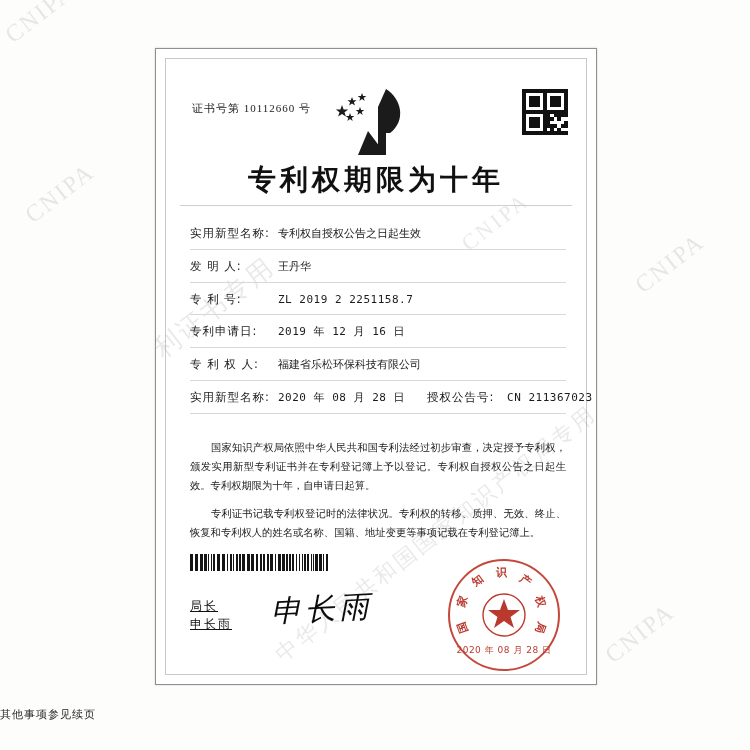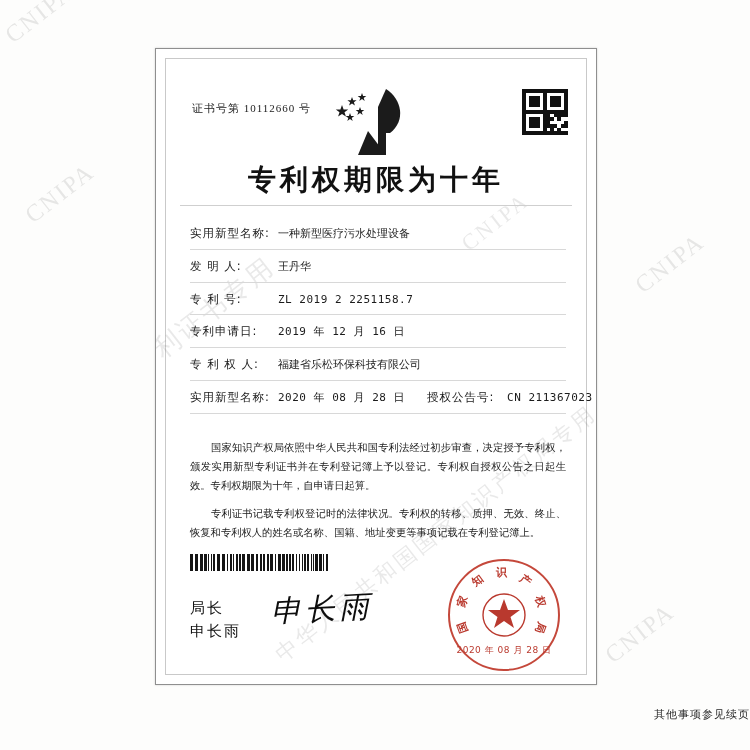--- a/index.html
+++ b/index.html
@@ -171,25 +171,26 @@
     top: 505px;
     width: 140px;
     height: 17px;
   }
   .bc { position: absolute; top: 0; bottom: 0; background: #151515; }
 
   .sig-block {
     position: absolute;
     left: 34px;
     top: 548px;
-    font-size: 15px;
+    font-size: 12px;
     line-height: 1.5;
     letter-spacing: 2px;
     color: #111;
     font-family: "DejaVu Sans", sans-serif;
+    text-decoration: underline;
   }
   .handwriting {
     position: absolute;
     left: 115px;
     top: 540px;
     font-size: 30px;
     font-family: "Liberation Serif", serif;
     font-style: italic;
     color: #0d0d0d;
     letter-spacing: 4px;
@@ -251,21 +252,21 @@
     color: #222;
     font-family: "DejaVu Sans", sans-serif;
     letter-spacing: 1px;
   }
 
   .footer-note {
     position: absolute;
     left: 0;
     right: 0;
     bottom: 28px;
-    text-align: right;
+    text-align: left;
     font-size: 11px;
     color: #262626;
     letter-spacing: 1px;
     font-family: "DejaVu Sans", sans-serif;
   }
 </style>
 </head>
 <body>
 
 <div class="page">
@@ -421,21 +422,21 @@
         <polygon points="32,20 33.1,23 36.3,23 33.7,24.9 34.7,28 32,26.1 29.3,28 30.3,24.9 27.7,23 30.9,23"></polygon>
       </g>
     </svg>
 
     <div class="title">专利权期限为十年</div>
 
     <div class="rule" style="top:156px;"></div>
 
     <div class="fields">
       <div class="field">
-        <span class="lab">实用新型名称:</span><span class="val">一种新型医疗污水处理设备</span>
+        <span class="lab">实用新型名称:</span><span class="val">专利权自授权公告之日起生效</span>
       </div>
       <div class="field">
         <span class="lab">发 明 人:</span><span class="val">王丹华</span>
       </div>
       <div class="field">
         <span class="lab">专 利 号:</span><span class="val mono">ZL 2019 2 2251158.7</span>
       </div>
       <div class="field">
         <span class="lab">专利申请日:</span><span class="val mono">2019 年 12 月 16 日</span>
       </div>

